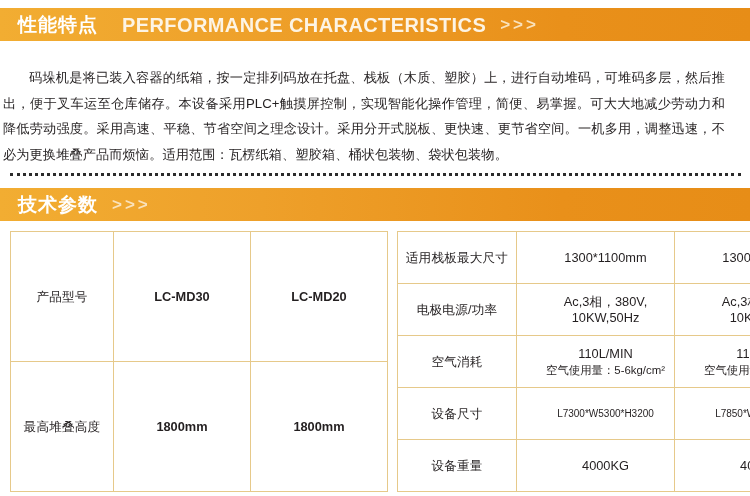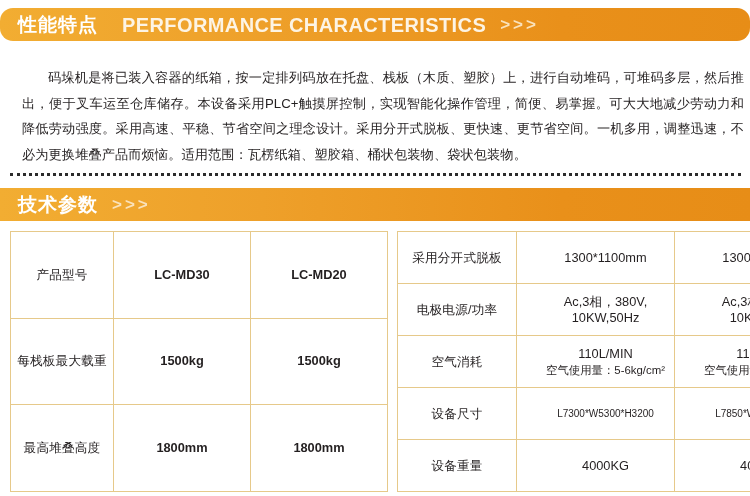--- a/index.html
+++ b/index.html
@@ -49,28 +49,28 @@
   .banner-arrows {
     color: #fae2bb;
     font-size: 17px;
     font-weight: bold;
     letter-spacing: 3px;
     margin-left: 14px;
     line-height: 1;
     white-space: nowrap;
   }
 
-  #banner-performance { top: 8px; border-radius: 13px; }
+  #banner-performance { top: 8px; }
   #banner-technical   { top: 188px; }
 
   
   .intro {
     position: absolute;
     top: 52px;
-    left: 22px;
+    left: 3px;
     width: 722px;
     font-size: 13.2px;
     line-height: 25.5px;
     text-align: justify;
     text-indent: 26px;
     color: #231f20;
     letter-spacing: 0.1px;
   }
 
   
@@ -147,36 +147,31 @@
 <div class="table-area">
 
   <table class="spec-table left">
     <tbody>
       <tr>
         <td class="lbl">产品型号</td>
         <td class="val">LC-MD30</td>
         <td class="val">LC-MD20</td>
       </tr>
       <tr>
-        <td class="lbl">每栈板最大载重</td>
-        <td class="val">1500kg</td>
-        <td class="val">1500kg</td>
-      </tr>
-      <tr>
         <td class="lbl">最高堆叠高度</td>
         <td class="val">1800mm</td>
         <td class="val">1800mm</td>
       </tr>
     </tbody>
   </table>
 
   <table class="spec-table right">
     <tbody>
       <tr>
-        <td class="lbl">采用分开式脱板</td>
+        <td class="lbl">适用栈板最大尺寸</td>
         <td class="val">
           <span class="val-line">1300*1100mm</span>
         </td>
         <td class="val">
           <span class="val-line">1300*1100mm</span>
         </td>
       </tr>
       <tr>
         <td class="lbl">电极电源/功率</td>
         <td class="val">

